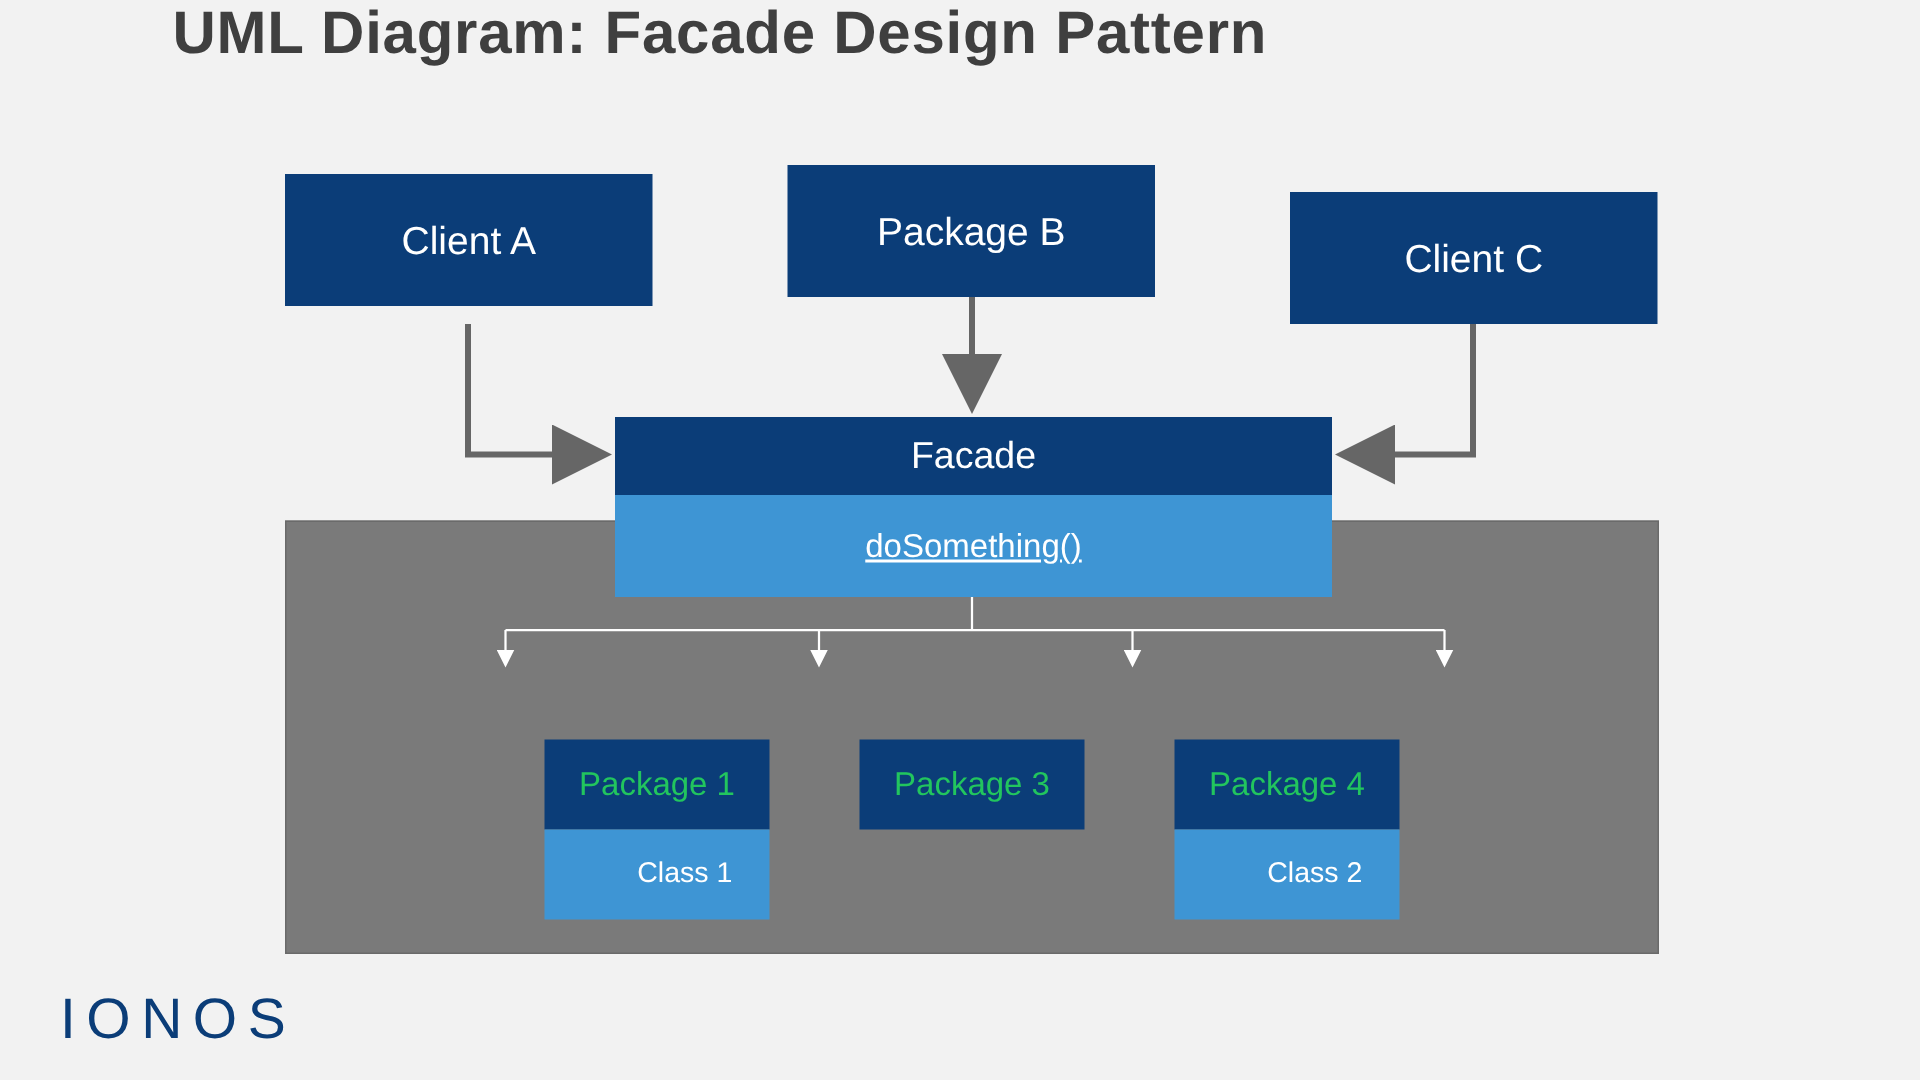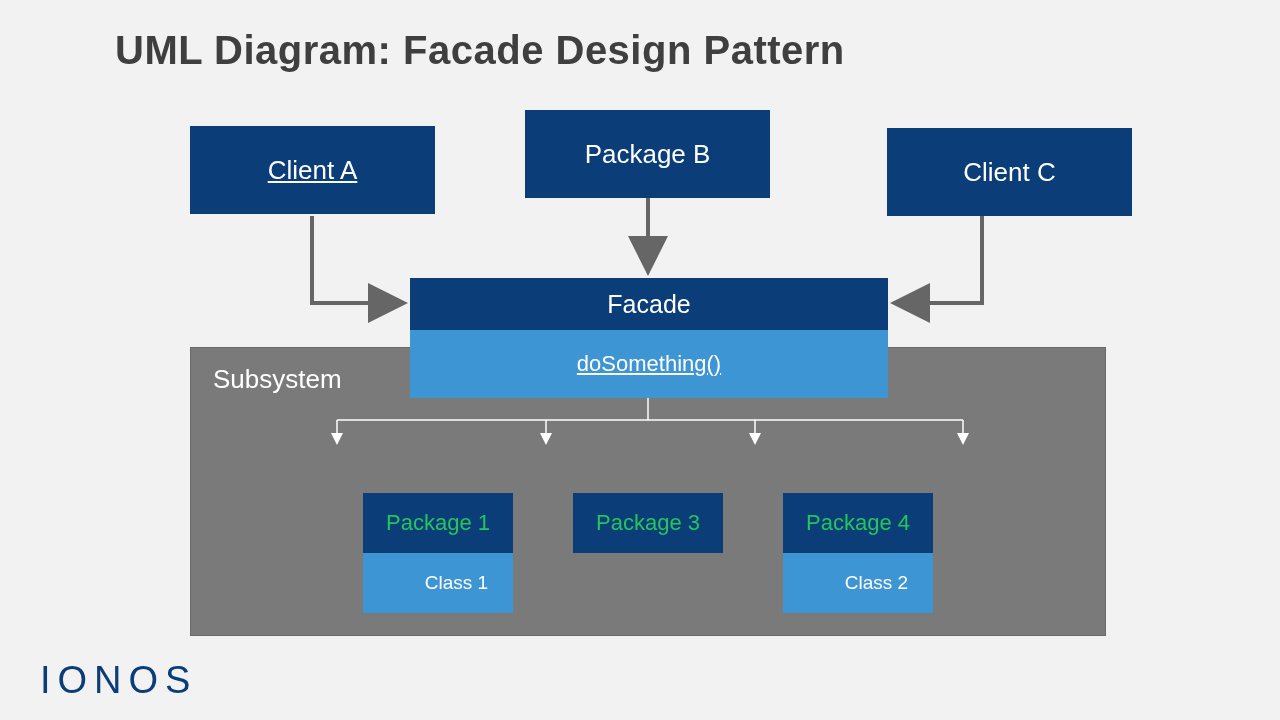--- a/index.html
+++ b/index.html
@@ -6,42 +6,42 @@
   body {
     width: 1280px;
     height: 720px;
     background: #f2f2f2;
     font-family: "Segoe UI", Arial, sans-serif;
     position: relative;
     overflow: hidden;
   }
   .title {
     position: absolute;
-    top: 28px;
+    top: 0;
     left: 115px;
     font-size: 40px;
     font-weight: 600;
     color: #3f3f3f;
     letter-spacing: 0.5px;
   }
   .client-box {
     position: absolute;
     width: 245px;
     height: 88px;
     background: #0b3d78;
     color: #fff;
     display: flex;
     align-items: center;
     justify-content: center;
     font-size: 26px;
     font-weight: 400;
   }
-  #clientA { top: 126px; left: 190px; text-decoration: underline; }
+  #clientA { top: 116px; left: 190px; }
   #clientB { top: 110px; left: 525px; }
-  #clientC { top: 128px; left: 860px; margin-left: 27px; }
+  #clientC { top: 128px; left: 860px; }
 
   .facade-box {
     position: absolute;
     top: 278px;
     left: 410px;
     width: 478px;
     z-index: 3;
     text-align: right;
   }
   .facade-title {
@@ -164,21 +164,20 @@
   <line x1="755" y1="420" x2="755" y2="442" stroke="#fff" stroke-width="1.5" marker-end="url(#arrWhite)"></line>
   <line x1="963" y1="420" x2="963" y2="442" stroke="#fff" stroke-width="1.5" marker-end="url(#arrWhite)"></line>
 </svg>
 
 <div class="facade-box">
   <div class="facade-title">Facade</div>
   <div class="facade-method">doSomething()</div>
 </div>
 
 <div class="subsystem">
-  <div class="subsystem-label">Subsystem</div>
   <div class="packages">
     <div class="package">
       <div class="package-title">Package 1</div>
       <div class="package-body">Class 1</div>
     </div>
     <div class="package">
       <div class="package-title">Package 3</div>
     </div>
     <div class="package">
       <div class="package-title">Package 4</div>

